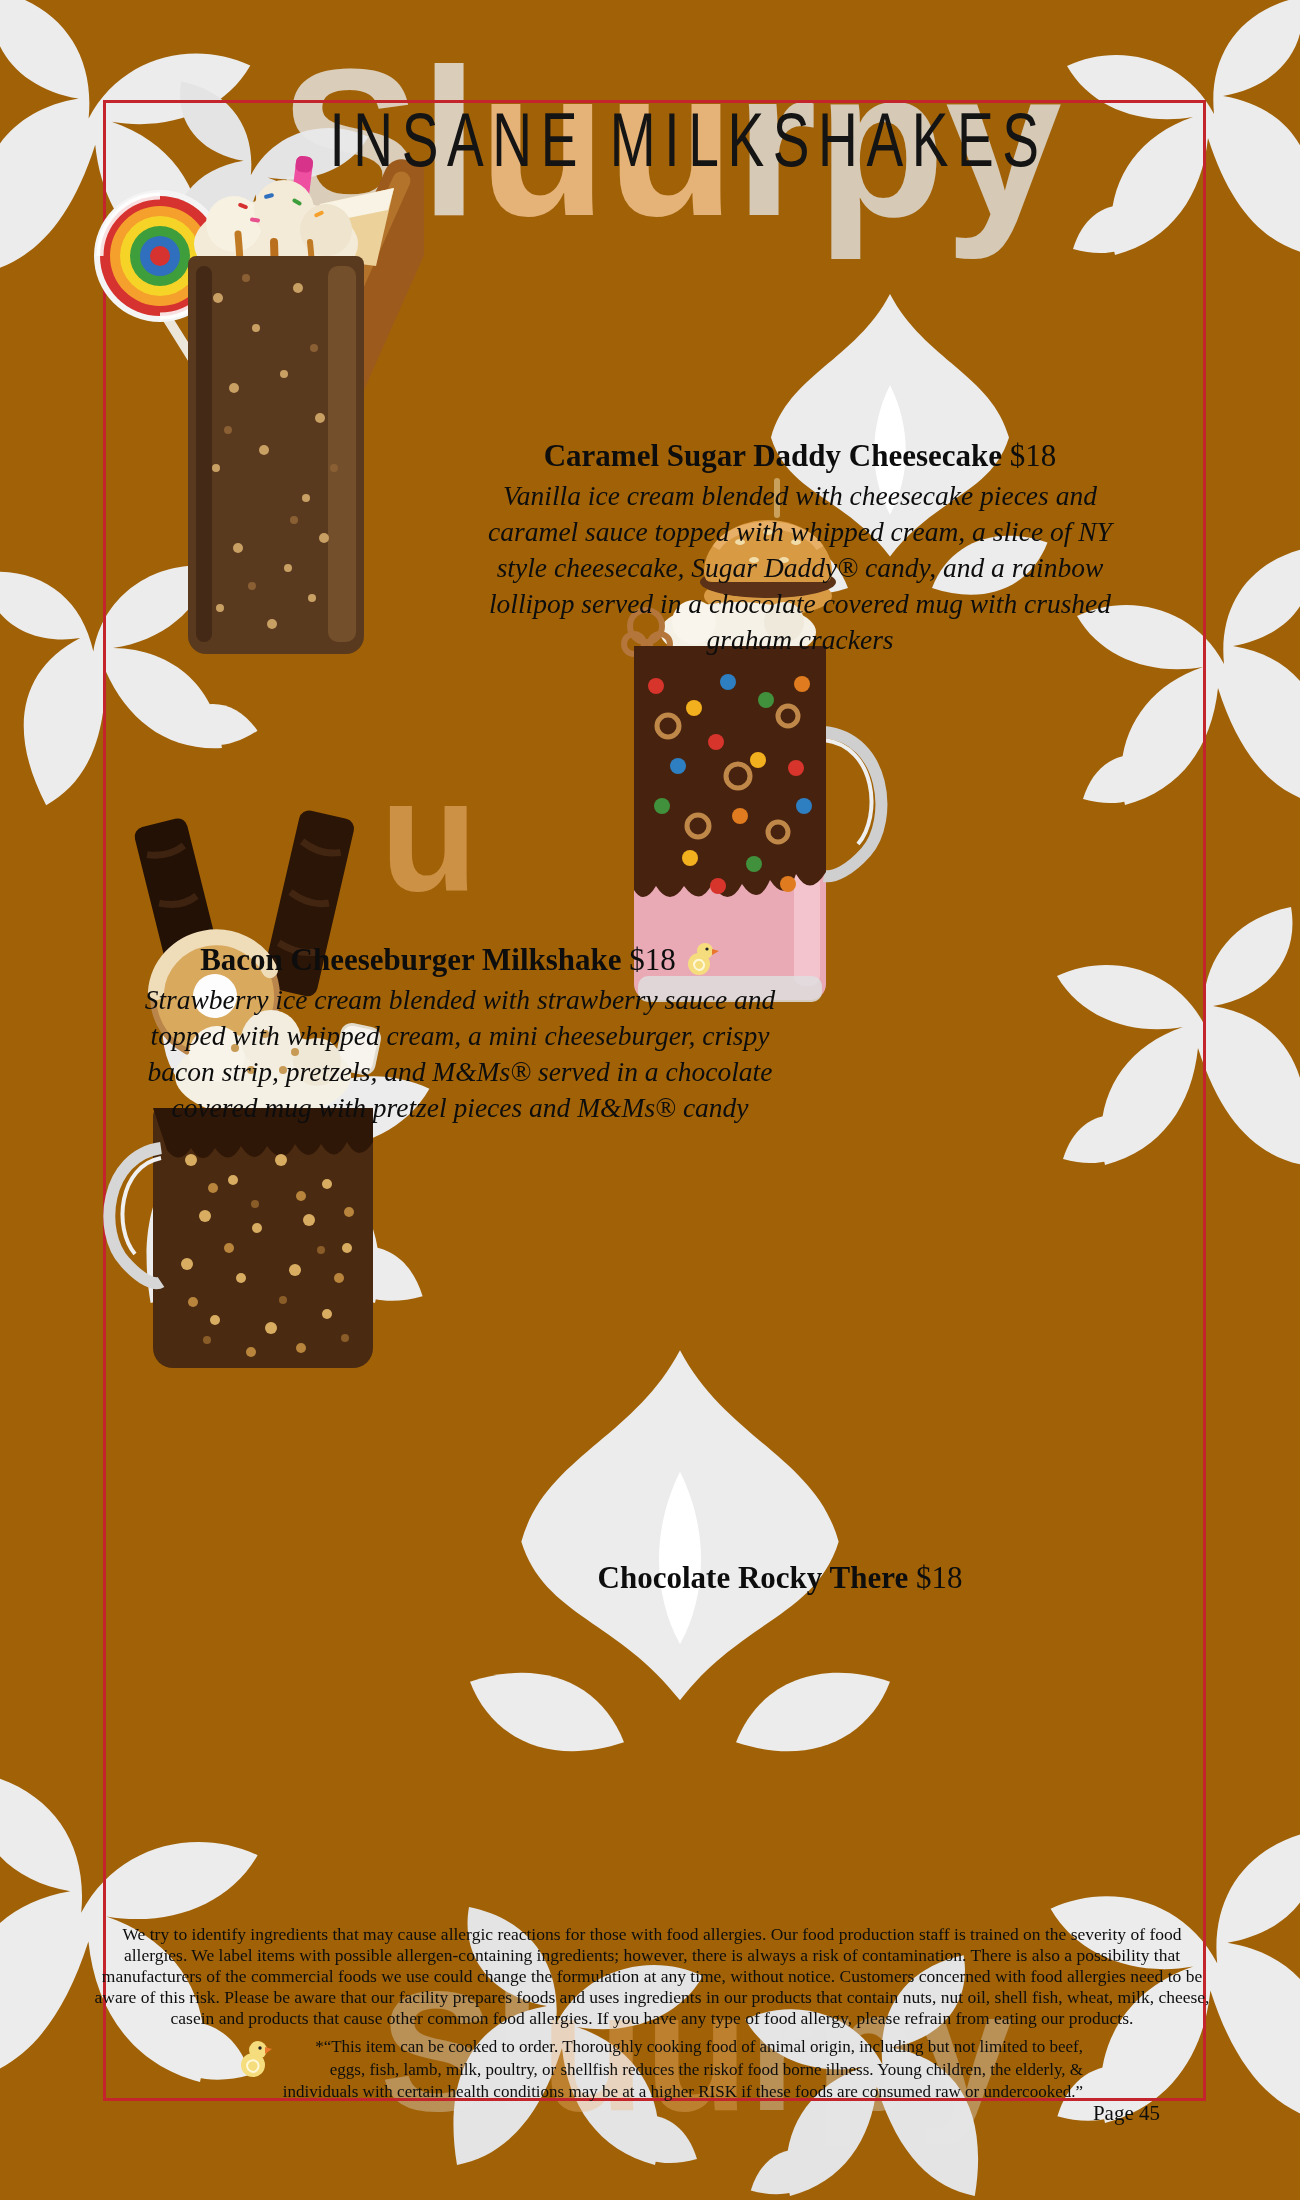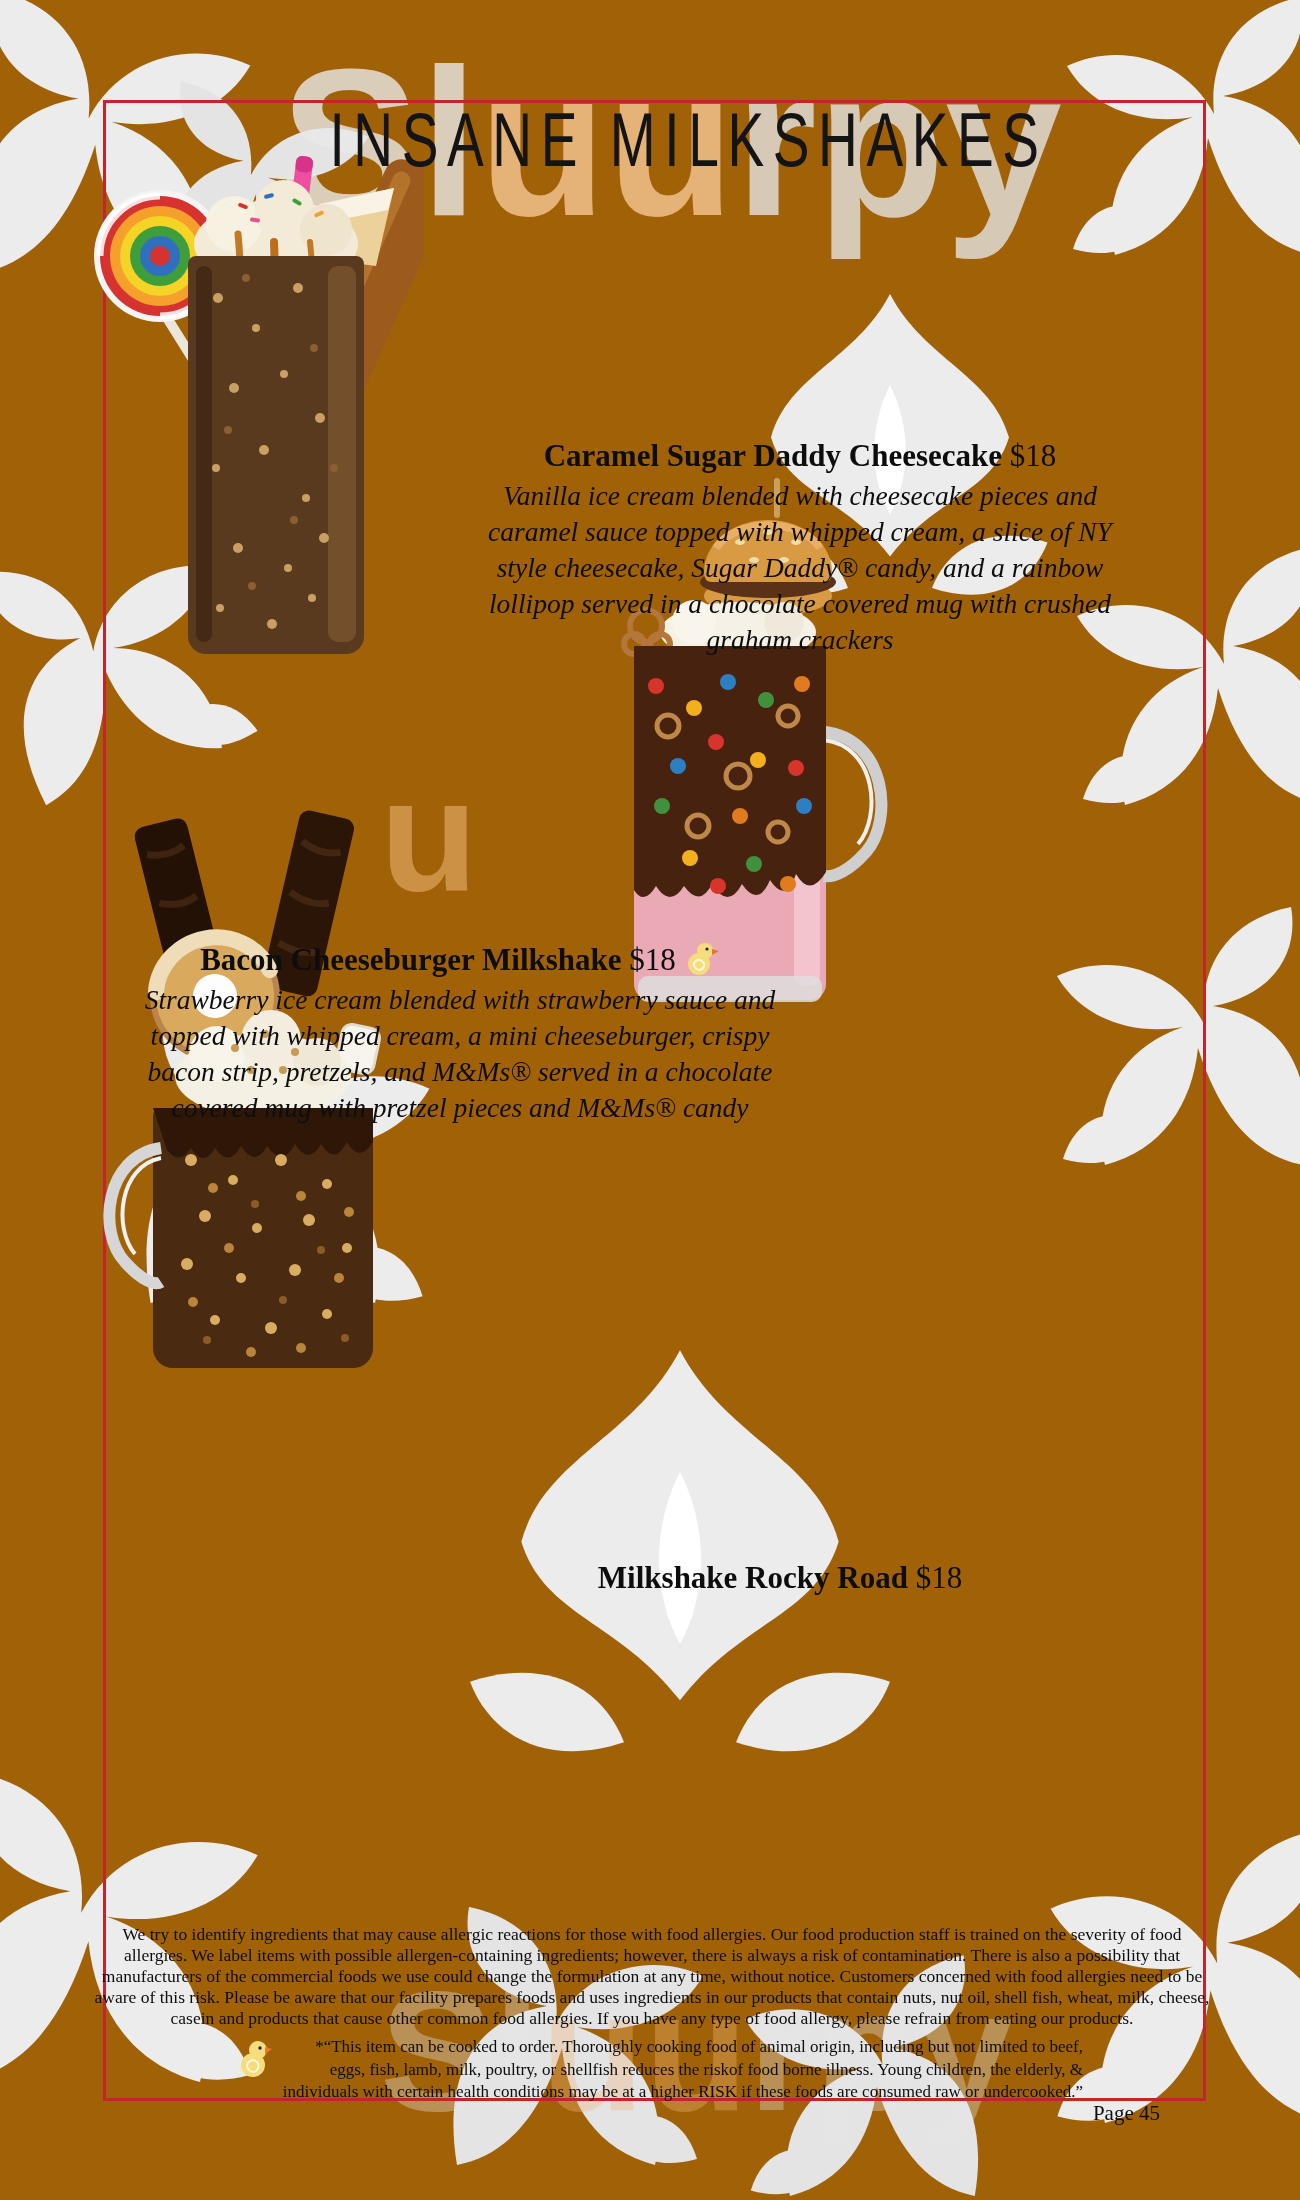--- a/index.html
+++ b/index.html
@@ -313,21 +313,21 @@
         <path d="M28,7 L35,9 L28,13 Z" fill="#e8762b"></path>
         <circle cx="23" cy="7" r="1.6" fill="#222"></circle>
         <path d="M10,22 a5,5 0 0 1 9,-2 a5,5 0 0 1 -4,8 a6,6 0 0 1 -5,-6 Z" fill="none" stroke="#fff8d8" stroke-width="2"></path>
       </svg>
     </div>
     <div class="item-desc" style="max-width:690px;">Strawberry ice cream blended with strawberry sauce and topped with whipped cream, a mini cheeseburger, crispy bacon strip, pretzels, and M&amp;Ms® served in a chocolate covered mug with pretzel pieces and M&amp;Ms® candy</div>
   </div>
 
   <div class="abs item-text" style="left:430px;top:1558px;width:700px;">
     <div class="item-head">
-      <span>Milkshake Rocky Road</span>
+      <span>Chocolate Rocky There</span>
       <span class="price"> <span>$18</span></span>
     </div>
   </div>
 
   <div id="allergy" class="abs">We try to identify ingredients that may cause allergic reactions for those with food allergies. Our food production staff is trained on the severity of food allergies. We label items with possible allergen-containing ingredients; however, there is always a risk of contamination. There is also a possibility that manufacturers of the commercial foods we use could change the formulation at any time, without notice. Customers concerned with food allergies need to be aware of this risk. Please be aware that our facility prepares foods and uses ingredients in our products that contain nuts, nut oil, shell fish, wheat, milk, cheese, casein and products that cause other common food allergies. If you have any type of food allergy, please refrain from eating our products.</div>
 
   <svg id="note-duck" class="abs" width="34" height="40" viewBox="0 0 34 40" xmlns="http://www.w3.org/2000/svg">
     <circle cx="15" cy="27" r="12" fill="#f5dd7e"></circle>
     <circle cx="20" cy="12" r="9" fill="#f5dd7e"></circle>
     <path d="M27,9 L34,11 L27,16 Z" fill="#e8762b"></path>

